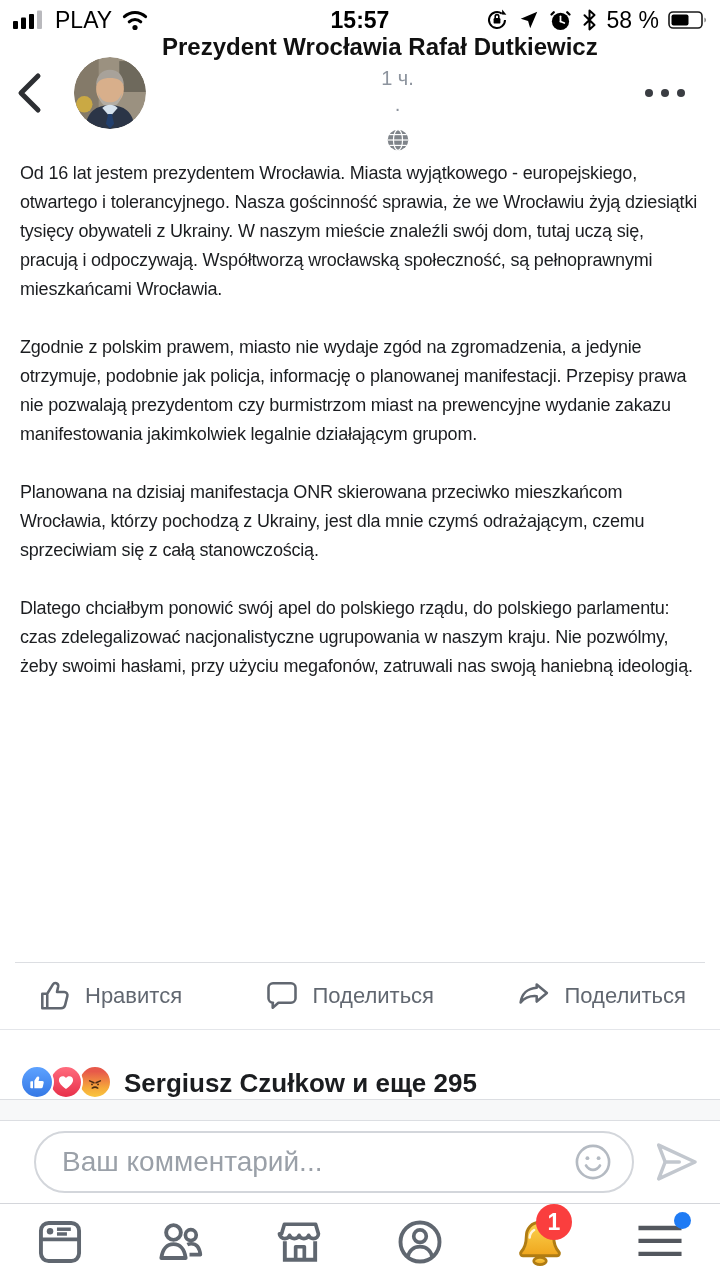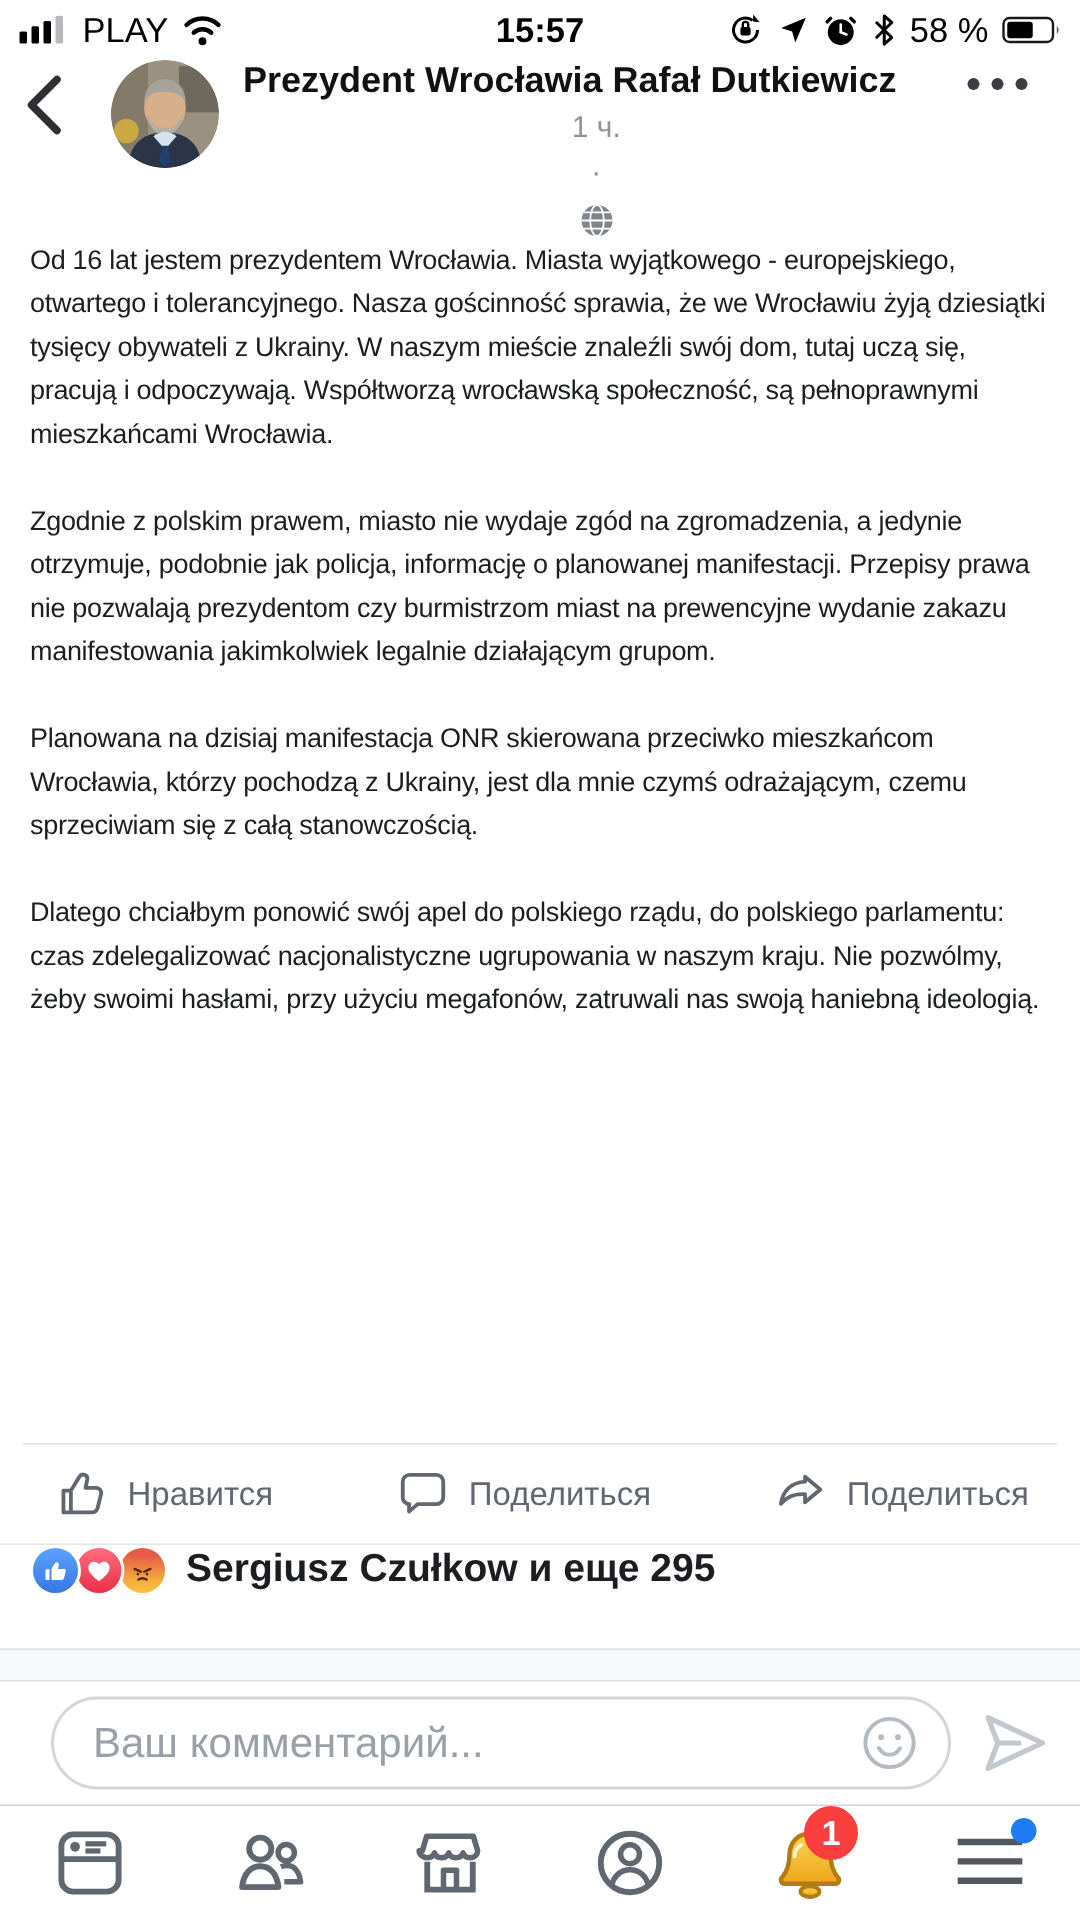--- a/index.html
+++ b/index.html
@@ -16,21 +16,21 @@
     height:40px; flex:0 0 40px; display:flex; align-items:center;
     padding:16px 12px; font-size:23px; font-weight:700; color:#000;
     position:relative;
   }
   .sb-left{ display:flex; align-items:center; gap:7px; }
   .sb-time{ position:absolute; left:0; right:0; text-align:center; font-weight:700; }
   .sb-right{ margin-left:auto; display:flex; align-items:center; gap:9px; }
   .sb-right .pct{ font-weight:400; font-size:23px; }
 
   
-  .header{ height:105px; flex:0 0 105px; display:flex; align-items:flex-start; padding:0 33px 0 16px; }
+  .header{ height:105px; flex:0 0 105px; display:flex; align-items:center; padding:0 33px 0 16px; }
   .back-btn{ width:44px; height:60px; display:flex; align-items:center; justify-content:flex-start; cursor:pointer; }
   .avatar{ width:72px; height:72px; border-radius:50%; overflow:hidden; margin-left:14px; flex:0 0 72px; cursor:pointer; }
   .head-text{ margin-left:16px; flex:1; min-width:0; }
   .page-title{ font-size:24px; font-weight:700; color:#111; white-space:nowrap; }
   .meta-row{ display:flex; align-items:center; gap:7px; margin-top:6px; color:#8d949e; font-size:20px;flex-direction:column; }
   .more-btn{ margin-left:auto; cursor:pointer; padding:10px 0 10px 10px; }
 
   
   .post-body{ height:805px; flex:0 0 805px; padding:14px 22px 0 20px; overflow:hidden; }
   .post-body p{
@@ -38,21 +38,21 @@
     margin:0 0 29px 0; letter-spacing:-0.2px;
   }
 
   
   .sep-inset{ height:0; border-top:1px solid #dcdee2; margin:12px 15px 0 15px; }
   .action-bar{ height:66px; flex:0 0 66px; display:flex; align-items:center; justify-content:space-between; padding:0 34px 0 36px; }
   .action-item{ display:flex; align-items:center; gap:13px; color:#616770; font-size:22px; cursor:pointer; }
   .sep-full{ height:0; border-top:1px solid #e4e6ea; }
 
   
-  .reactions-row{ height:69px; flex:0 0 69px; display:flex; align-items:flex-start; padding:0 20px; cursor:pointer; }
+  .reactions-row{ height:69px; flex:0 0 69px; display:flex; align-items:flex-end; padding:0 20px; cursor:pointer; }
   .rx-stack{ display:flex; }
   .rx{ width:34px; height:34px; border-radius:50%; border:2px solid #fff; display:flex; align-items:center; justify-content:center; }
   .rx + .rx{ margin-left:-5px; }
   .rx-like{ background:linear-gradient(#5da2ff,#3578e5); z-index:3; }
   .rx-love{ background:linear-gradient(#ff6c7e,#e8304a); z-index:2; }
   .rx-angry{ background:linear-gradient(#e7594a 15%,#f6a93a 70%,#f9c53f); z-index:1; }
   .rx-summary{ margin-left:12px; font-size:26px; font-weight:700; color:#1b1d20; }
 
   
   .gap-band{ height:22px; flex:0 0 22px; background:#f7f8f9; border-top:1px solid #dcdee2; border-bottom:1px solid #dcdee2; }

